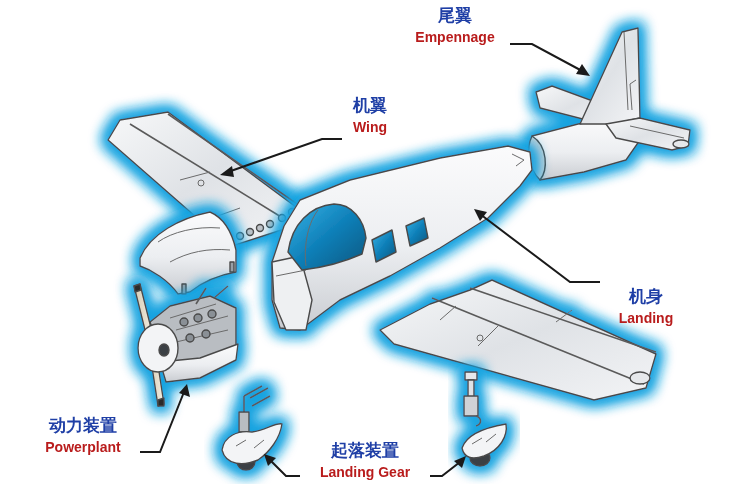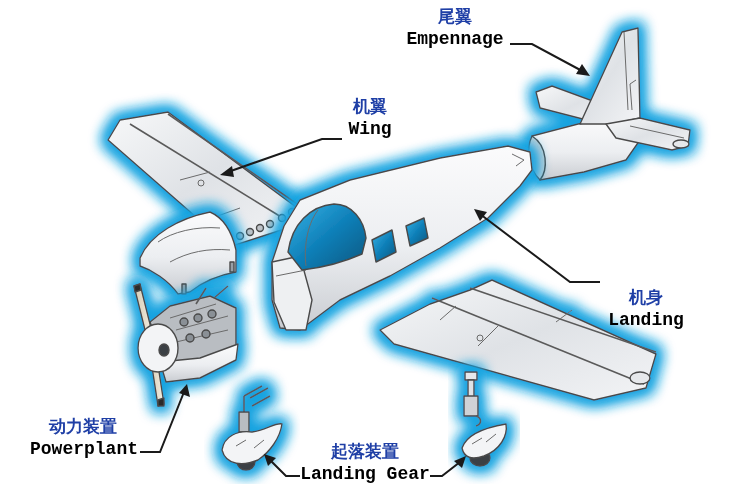--- a/index.html
+++ b/index.html
@@ -22,31 +22,31 @@
       height: 484px;
     }
     .label-group {
       position: absolute;
       text-align: center;
       line-height: 1;
     }
     .label-zh {
       display: block;
       color: #1f3fa6;
-      font-family: Liberation Serif, serif;
+      font-family: Liberation Mono, monospace;
       font-weight: bold;
       font-size: 17px;
       margin-bottom: 5px;
     }
     .label-en {
       display: block;
-      color: #000000;
-      font-family: Liberation Mono, monospace;
+      color: #b91c1c;
+      font-family: Liberation Sans, sans-serif;
       font-weight: bold;
-      font-size: 18px;
+      font-size: 14px;
     }
     .part-outline { stroke: #4a4a4a; stroke-width: 1.4; stroke-linejoin: round; }
     .seam { stroke: #5a5a5a; stroke-width: 1.6; fill: none; }
     .thin { stroke: #6b6b6b; stroke-width: 1; fill: none; }
     .arrow-line { stroke: #1a1a1a; stroke-width: 2; fill: none; }
     .arrow-head { fill: #1a1a1a; }
   </style>
 </head>
 <body>
 

